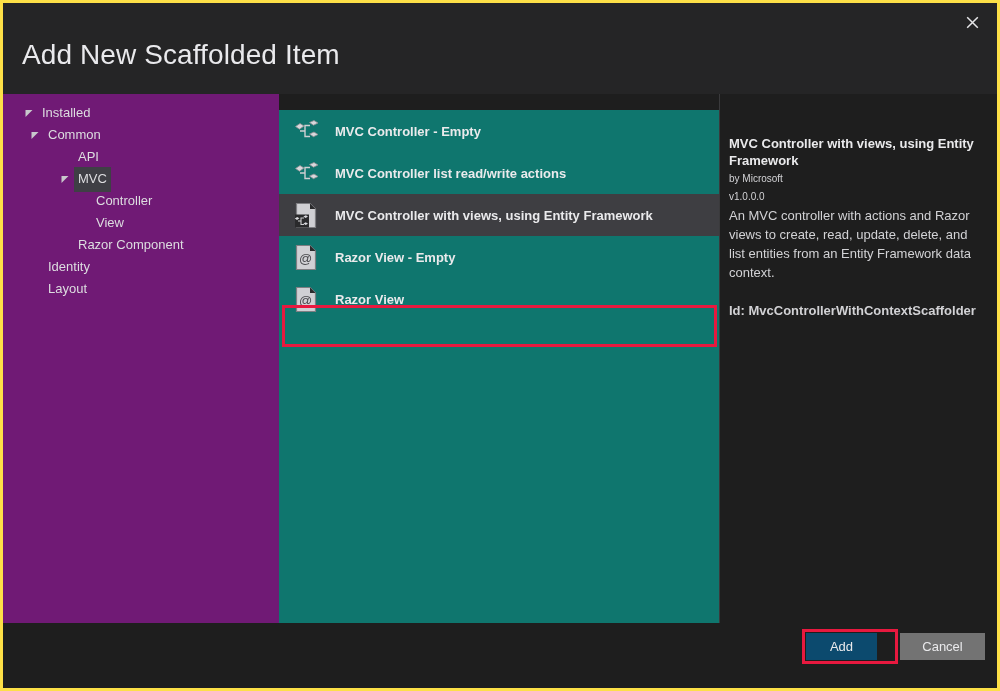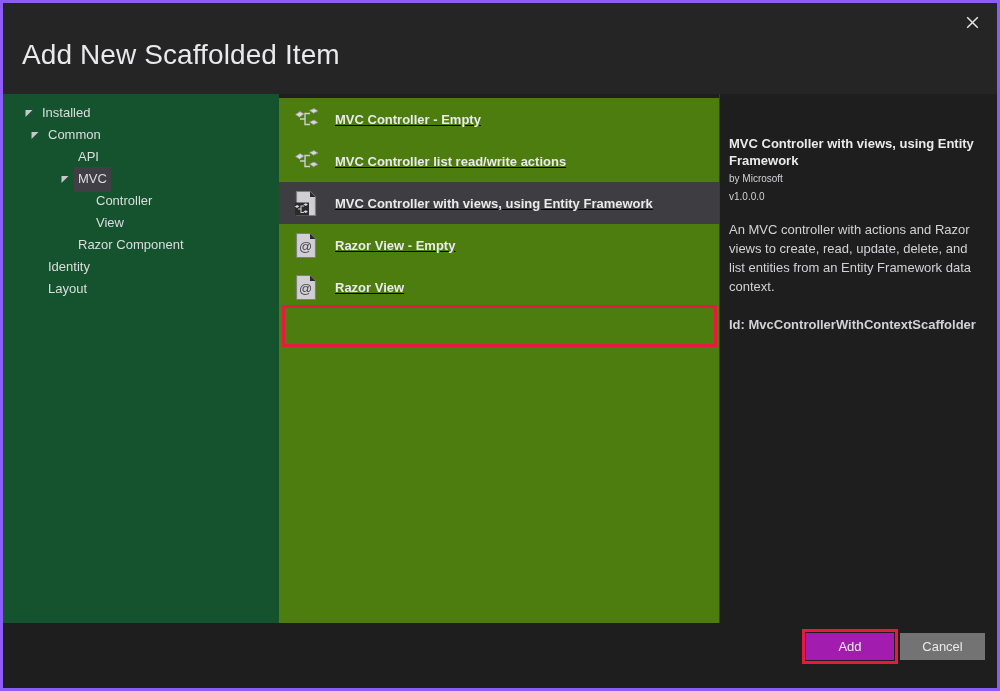--- a/index.html
+++ b/index.html
@@ -12,21 +12,21 @@
     font-family: "Liberation Sans", sans-serif;
     -webkit-font-smoothing: antialiased;
   }
 
   #dialog {
     position: relative;
     width: 1000px;
     height: 691px;
     box-sizing: border-box;
     background: #1e1e1e;
-    border: 3px solid #8b5cf6;
+    border: 3px solid #fde047;
     overflow: hidden;
   }
 
   
   .titlebar {
     position: absolute;
     left: 0; top: 0;
     width: 100%;
     height: 91px;
     background: #252526;
@@ -61,21 +61,21 @@
     right: 0;
     bottom: 0;
   }
 
   
   .sidebar {
     position: absolute;
     left: 0; top: 0;
     width: 276px;
     height: 535px;
-    background: #14532d;
+    background: #701a75;
     overflow: hidden;
     text-align: center;
   }
   .tree {
     padding-top: 8px;
     font-size: 13px;
     color: #d6d6d8;
   }
   .tree-node {
     display: flex;
@@ -103,26 +103,25 @@
   }
   .lvl0 { padding-left: 22px; }
   .lvl1 { padding-left: 28px; }
   .lvl2 { padding-left: 58px; }
   .lvl3 { padding-left: 76px; }
 
   
   .list-panel {
     position: absolute;
     left: 276px;
-    top: 4px;
+    top: 16px;
     width: 440px;
     height: 535px;
-    background: #4d7c0f;
+    background: #0f766e;
     overflow: hidden;
-    text-decoration: underline;
   }
   .list-item {
     position: relative;
     display: flex;
     align-items: center;
     height: 42px;
     padding-left: 12px;
     cursor: default;
   }
   .list-item.selected {
@@ -188,21 +187,20 @@
   }
   .detail-meta {
     font-size: 10px;
     color: #d2d2d5;
     line-height: 18px;
   }
   .detail-desc {
     font-size: 13px;
     color: #d2d2d5;
     line-height: 19px;
-    margin-top: 14px;
   }
   .detail-id {
     font-size: 13px;
     color: #d2d2d5;
     line-height: 19px;
     margin-top: 19px;
     font-weight: bold;
   }
 
   
@@ -220,22 +218,22 @@
     height: 27px;
     border: none;
     font-family: "Liberation Sans", sans-serif;
     font-size: 13px;
     color: #eaeaec;
     cursor: pointer;
     padding: 0;
   }
   .btn-add {
     left: 803px;
-    width: 88px;
-    background: #a21caf;
+    width: 71px;
+    background: #0c4a6e;
   }
   .btn-cancel {
     left: 897px;
     width: 85px;
     background: #737373;
   }
   .annot-add {
     position: absolute;
     left: 799px;
     top: 6px;

